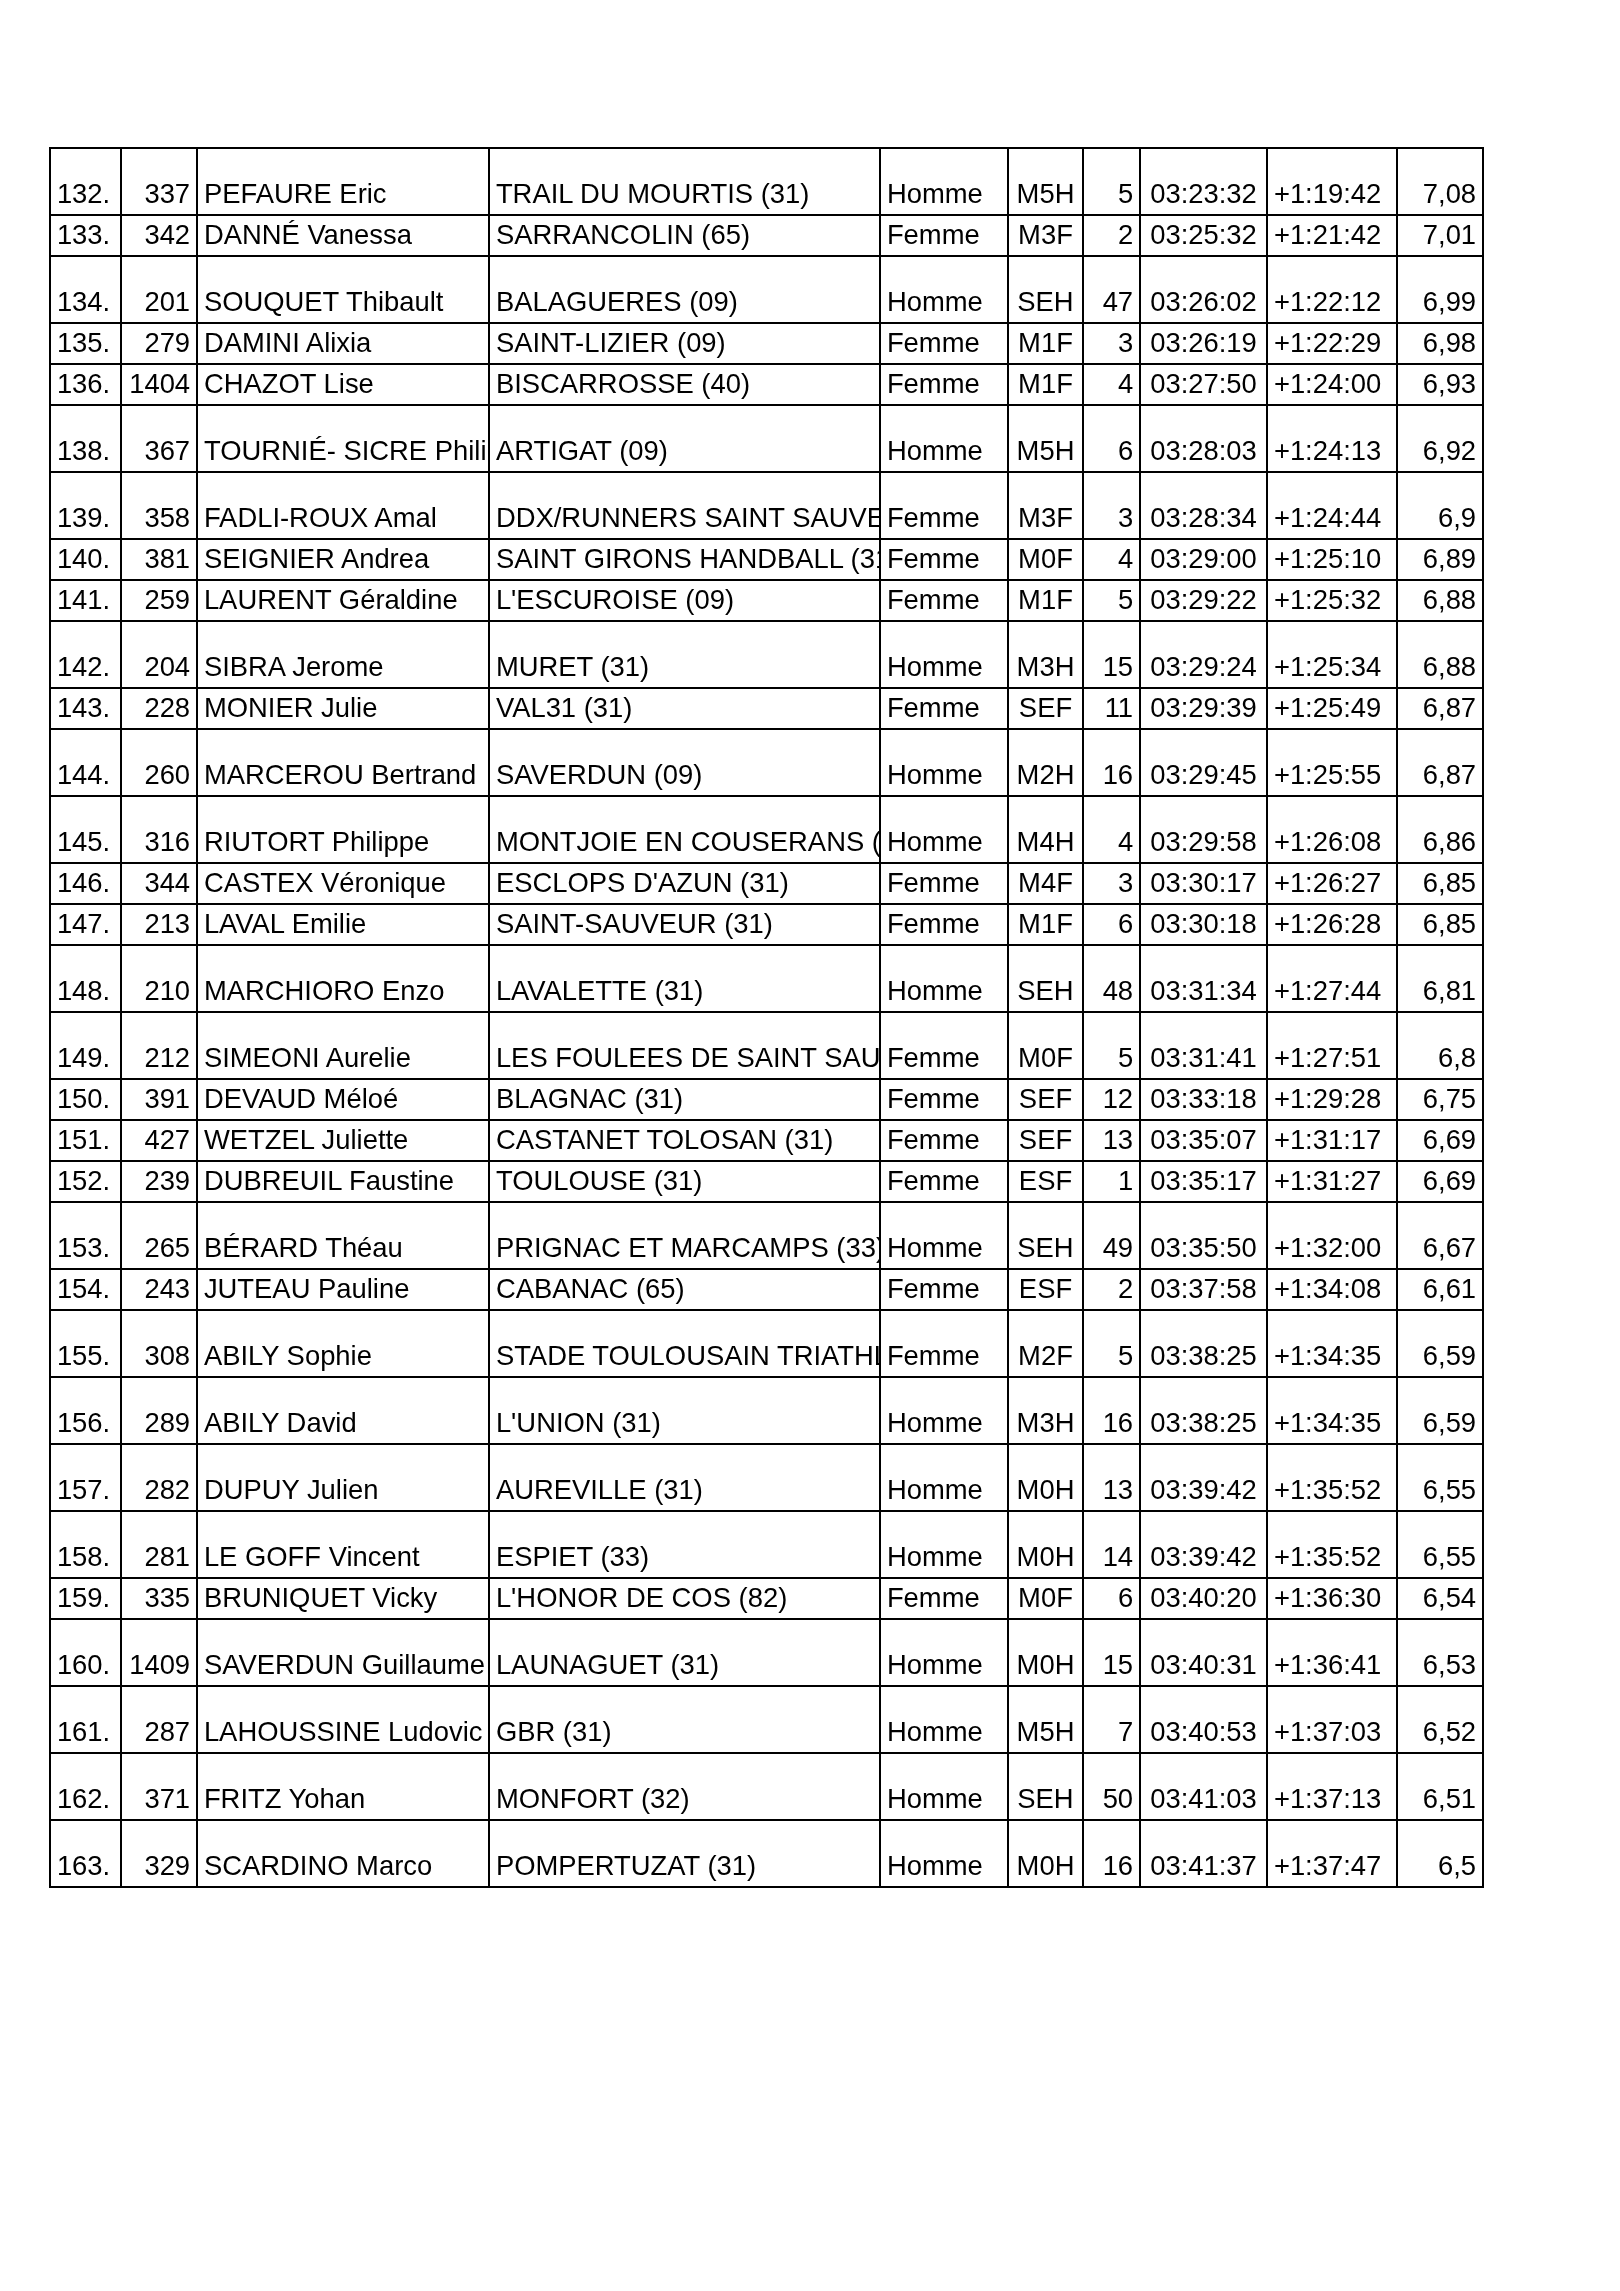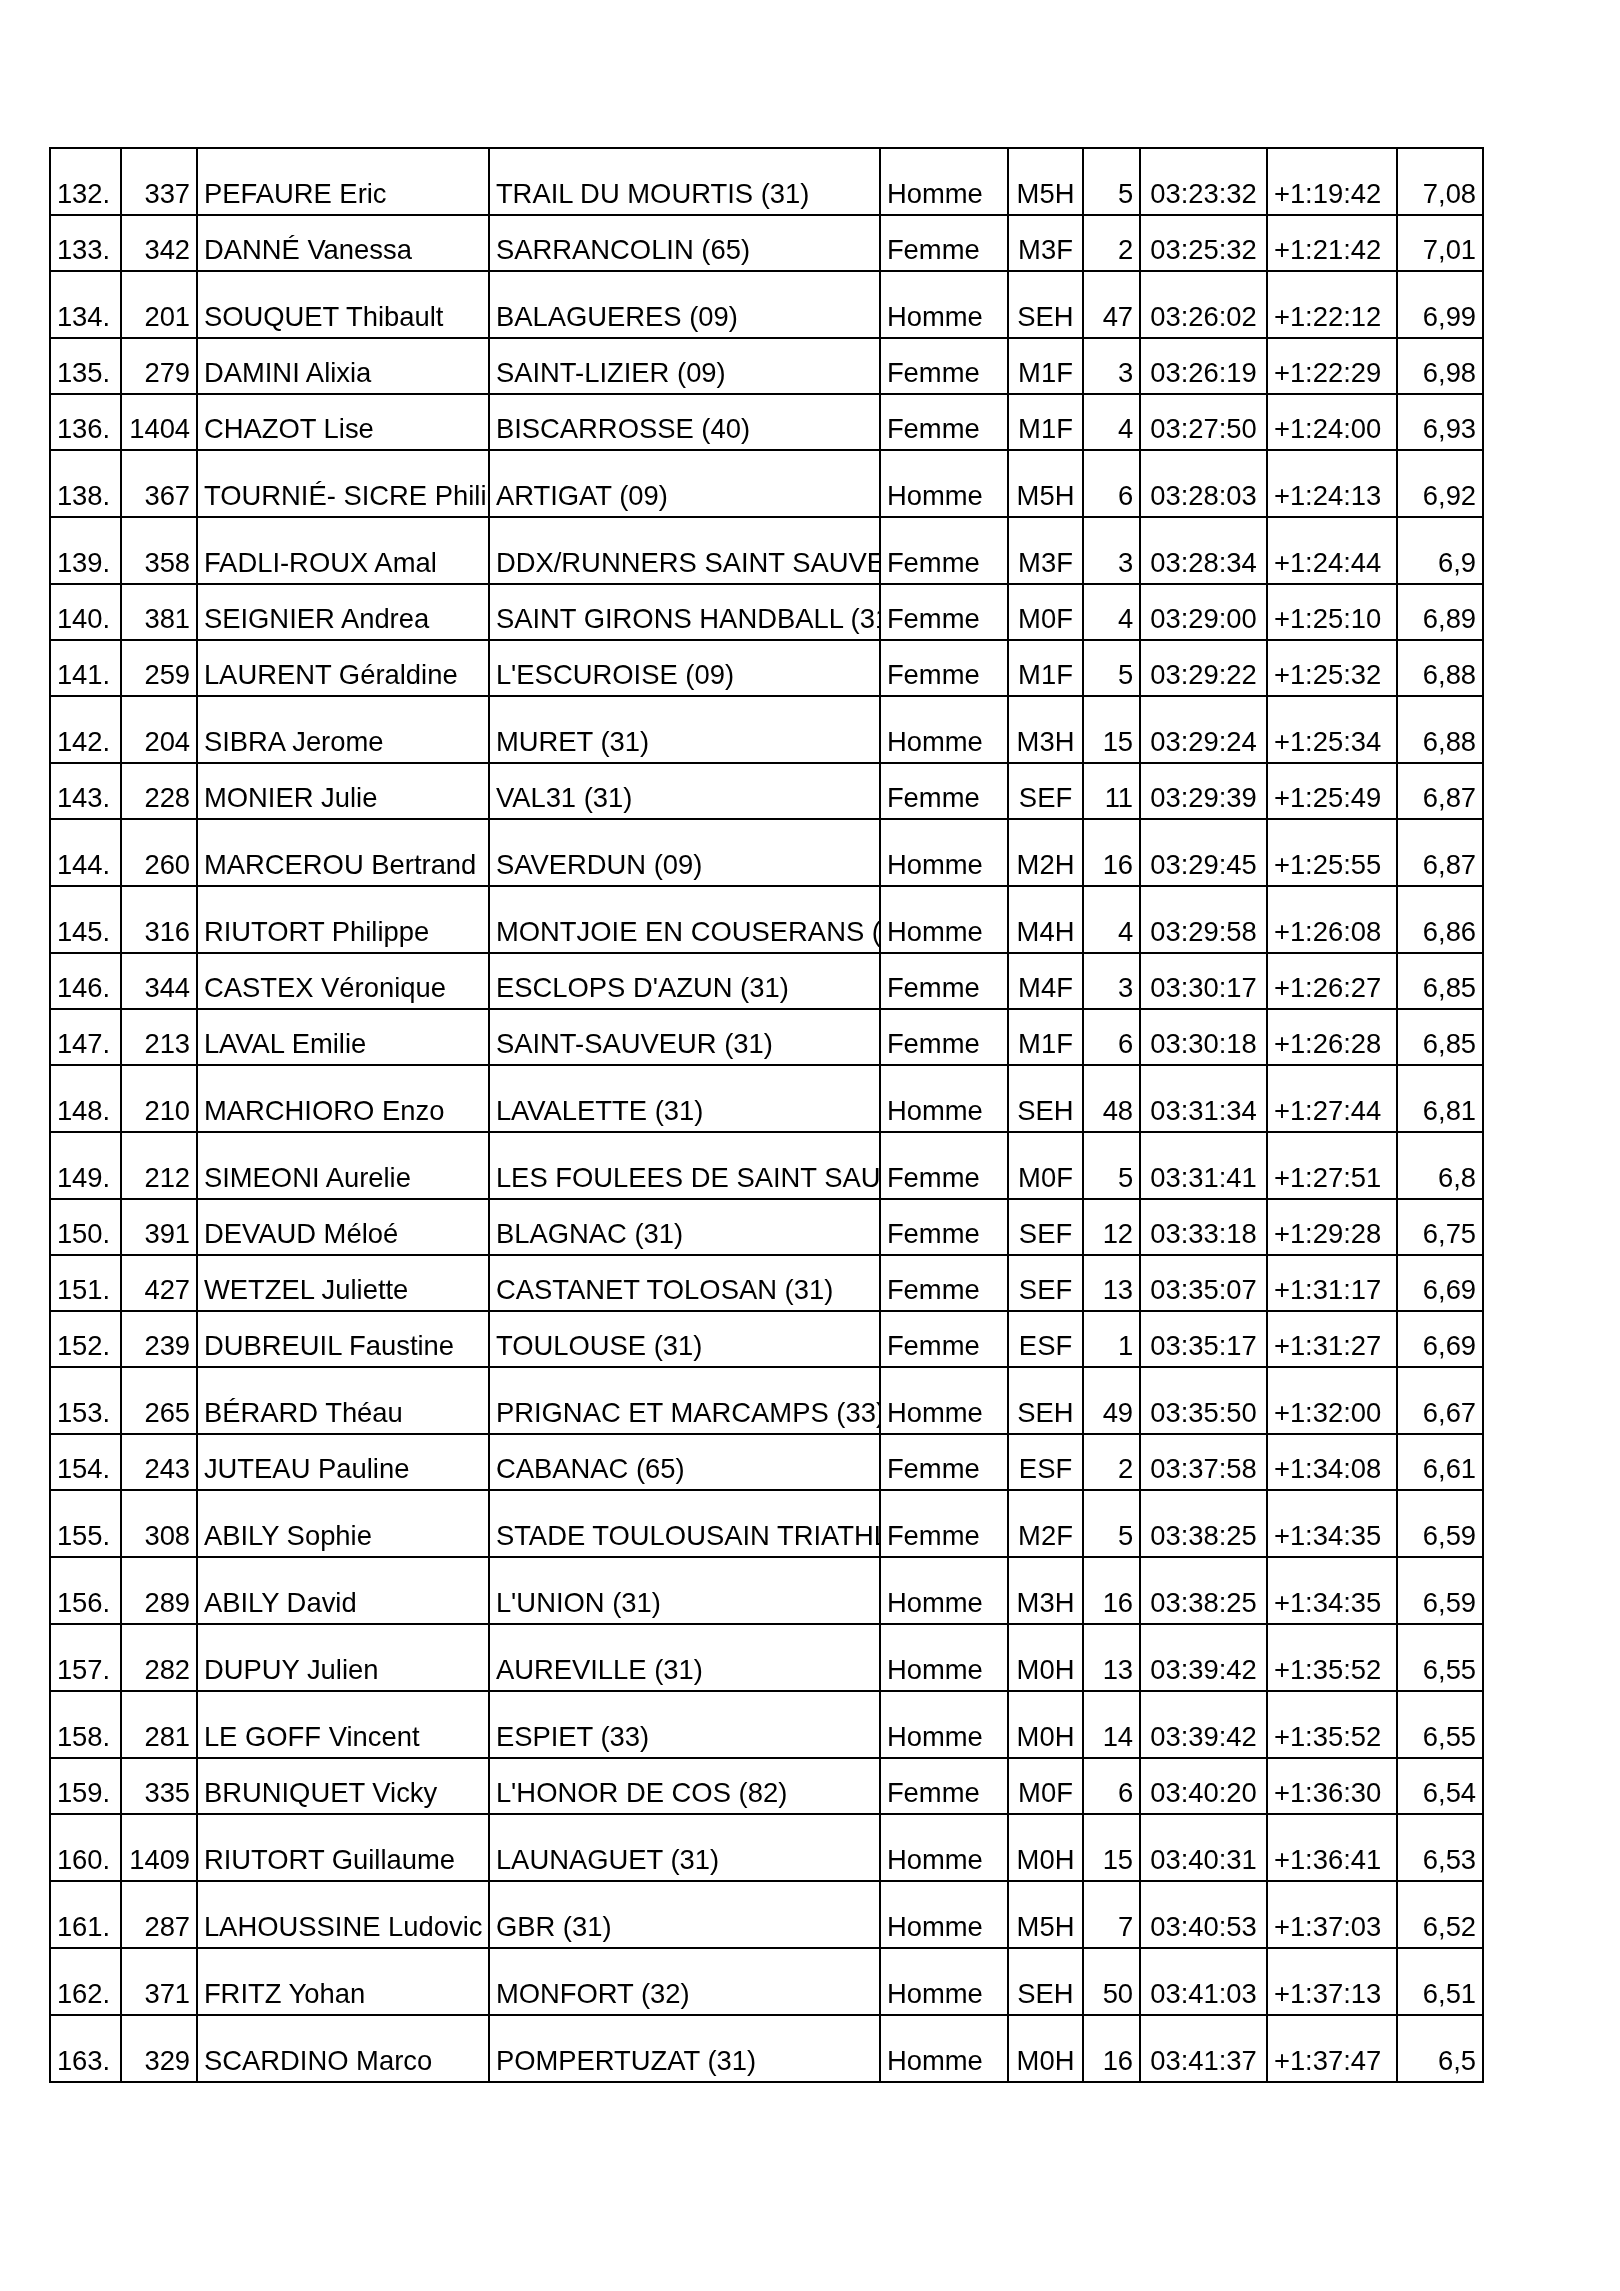--- a/index.html
+++ b/index.html
@@ -32,21 +32,21 @@
     border-top-width: 2.9px;
     border-bottom-width: 2.9px;
     vertical-align: bottom;
     font-size: 27.4px;
     line-height: 31px;
     padding: 2px 5.9px 4.9px 5.9px;
     overflow: hidden;
     white-space: nowrap;
     background: #ffffff;
   }
-  tr.short { height: 56px; }
+  tr.short { height: 41px; }
   tr.tall  { height: 67px; }
   td.c-rank     { text-align: left;  padding-left: 7.8px; }
   td.c-bib      { text-align: right; padding-right: 7.8px; }
   td.c-name     { text-align: left;  white-space: pre-line; }
   td.c-club     { text-align: left;  white-space: pre-line; }
   td.c-gender   { text-align: left; }
   td.c-category { text-align: center; }
   td.c-catrank  { text-align: right; padding-right: 5.9px; }
   td.c-time     { text-align: center; padding-right: 7.8px; border-radius: 10px; }
   td.c-gap      { text-align: left;  padding-left: 3.9px; }
@@ -394,21 +394,21 @@
           <td class="c-gender">Femme</td>
           <td class="c-category">M0F</td>
           <td class="c-catrank">6</td>
           <td class="c-time">03:40:20</td>
           <td class="c-gap">+1:36:30</td>
           <td class="c-speed">6,54</td>
         </tr>
         <tr class="tall">
           <td class="c-rank">160.</td>
           <td class="c-bib">1409</td>
-          <td class="c-name">RIUTORT Guillaume</td>
+          <td class="c-name">SAVERDUN Guillaume</td>
           <td class="c-club">LAUNAGUET (31)</td>
           <td class="c-gender">Homme</td>
           <td class="c-category">M0H</td>
           <td class="c-catrank">15</td>
           <td class="c-time">03:40:31</td>
           <td class="c-gap">+1:36:41</td>
           <td class="c-speed">6,53</td>
         </tr>
         <tr class="tall">
           <td class="c-rank">161.</td>

